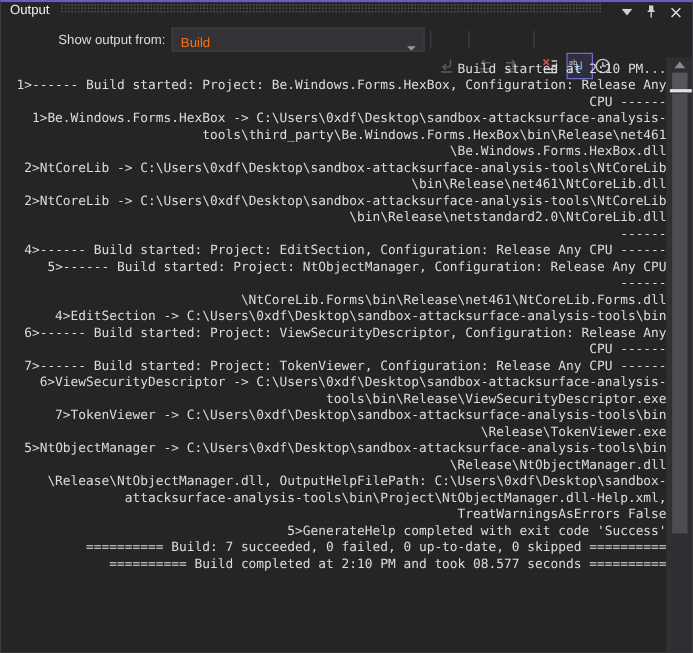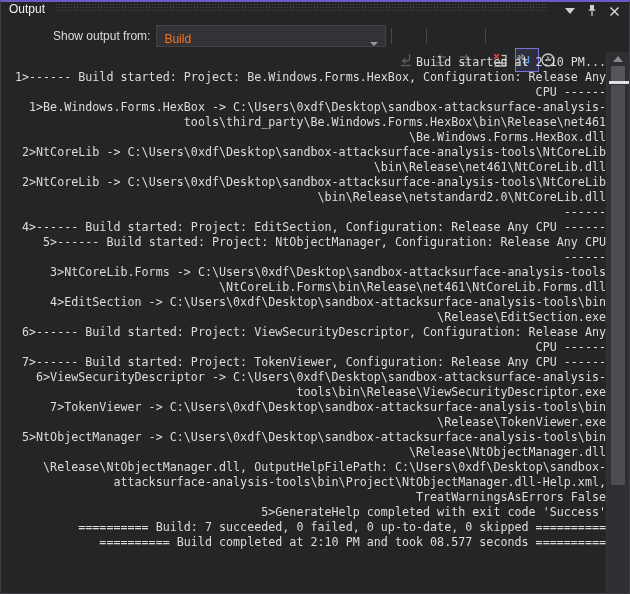--- a/index.html
+++ b/index.html
@@ -168,24 +168,22 @@
       <div class="line">  tools\third_party\Be.Windows.Forms.HexBox\bin\Release\net461</div>
       <div class="line">  \Be.Windows.Forms.HexBox.dll</div>
       <div class="line">2&gt;NtCoreLib -&gt; C:\Users\0xdf\Desktop\sandbox-attacksurface-analysis-tools\NtCoreLib</div>
       <div class="line">  \bin\Release\net461\NtCoreLib.dll</div>
       <div class="line">2&gt;NtCoreLib -&gt; C:\Users\0xdf\Desktop\sandbox-attacksurface-analysis-tools\NtCoreLib</div>
       <div class="line">  \bin\Release\netstandard2.0\NtCoreLib.dll</div>
       <div class="line">  ------</div>
       <div class="line">4&gt;------ Build started: Project: EditSection, Configuration: Release Any CPU ------</div>
       <div class="line">5&gt;------ Build started: Project: NtObjectManager, Configuration: Release Any CPU</div>
       <div class="line">  ------</div>
-      <div class="line">3&gt;NtCoreLib.Forms -&gt; C:\Users\0xdf\Desktop\sandbox-attacksurface-analysis-tools</div>
       <div class="line">  \NtCoreLib.Forms\bin\Release\net461\NtCoreLib.Forms.dll</div>
       <div class="line">4&gt;EditSection -&gt; C:\Users\0xdf\Desktop\sandbox-attacksurface-analysis-tools\bin</div>
-      <div class="line">  \Release\EditSection.exe</div>
       <div class="line">6&gt;------ Build started: Project: ViewSecurityDescriptor, Configuration: Release Any</div>
       <div class="line">  CPU ------</div>
       <div class="line">7&gt;------ Build started: Project: TokenViewer, Configuration: Release Any CPU ------</div>
       <div class="line">6&gt;ViewSecurityDescriptor -&gt; C:\Users\0xdf\Desktop\sandbox-attacksurface-analysis-</div>
       <div class="line">  tools\bin\Release\ViewSecurityDescriptor.exe</div>
       <div class="line">7&gt;TokenViewer -&gt; C:\Users\0xdf\Desktop\sandbox-attacksurface-analysis-tools\bin</div>
       <div class="line">  \Release\TokenViewer.exe</div>
       <div class="line">5&gt;NtObjectManager -&gt; C:\Users\0xdf\Desktop\sandbox-attacksurface-analysis-tools\bin</div>
       <div class="line">  \Release\NtObjectManager.dll</div>
       <div class="line">  \Release\NtObjectManager.dll, OutputHelpFilePath: C:\Users\0xdf\Desktop\sandbox-</div>

